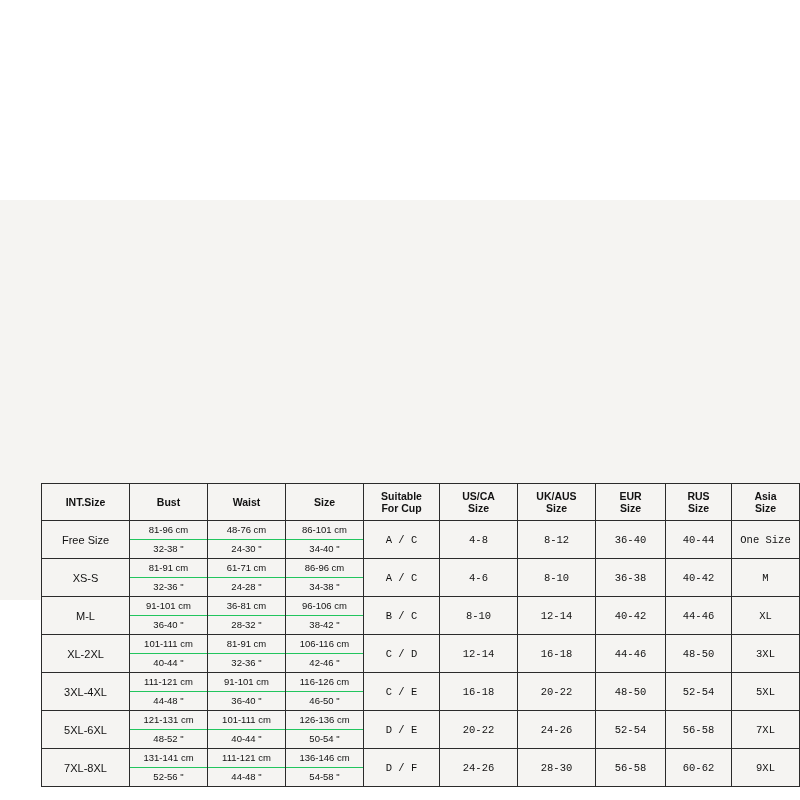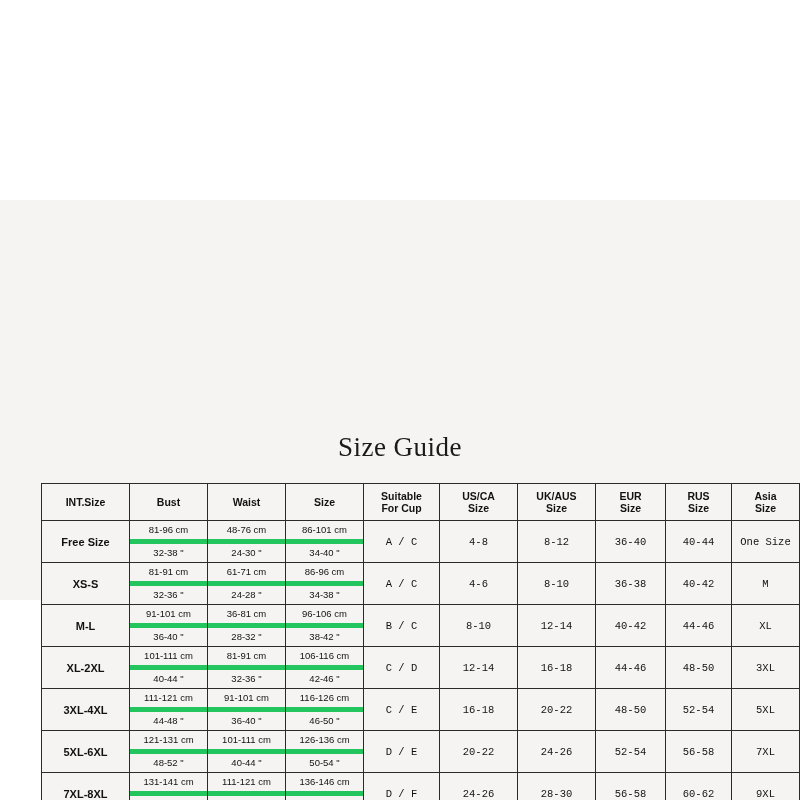--- a/index.html
+++ b/index.html
@@ -61,36 +61,36 @@
   }
   thead th {
     height: 36px;
     font-size: 10.5px;
     font-weight: bold;
     line-height: 1.15;
     padding: 2px 1px;
   }
   td.int-size {
     font-size: 11px;
-    font-weight: bold;
+    font-weight: normal;
     height: 36px;
   }
   td.measure {
     padding: 0;
     height: 36px;
   }
   td.measure .cm,
   td.measure .inch {
     display: block;
     font-size: 9.5px;
     line-height: 18px;
     height: 18px;
   }
   td.measure .cm {
-    border-bottom: 5px solid #22c55e;
+    border-bottom: 1px solid #22c55e;
   }
   td.plain {
     font-size: 10.5px;
     height: 36px;
     font-family: Liberation Mono, monospace;
   }
   
   col.c-int   { width: 88px; }
   col.c-bust  { width: 78px; }
   col.c-waist { width: 78px; }
@@ -101,21 +101,20 @@
   col.c-eur   { width: 70px; }
   col.c-rus   { width: 66px; }
   col.c-asia  { width: 68px; }
 </style>
 </head>
 <body>
 
 <div class="page">
   <div class="panel">
 
-    <div class="title">Size Guide</div>
 
     <div class="table-wrap">
       <table class="size-table">
         <colgroup>
           <col class="c-int">
             <col class="c-bust">
             <col class="c-waist">
             <col class="c-hips">
           <col class="c-cup">
             <col class="c-usca">

